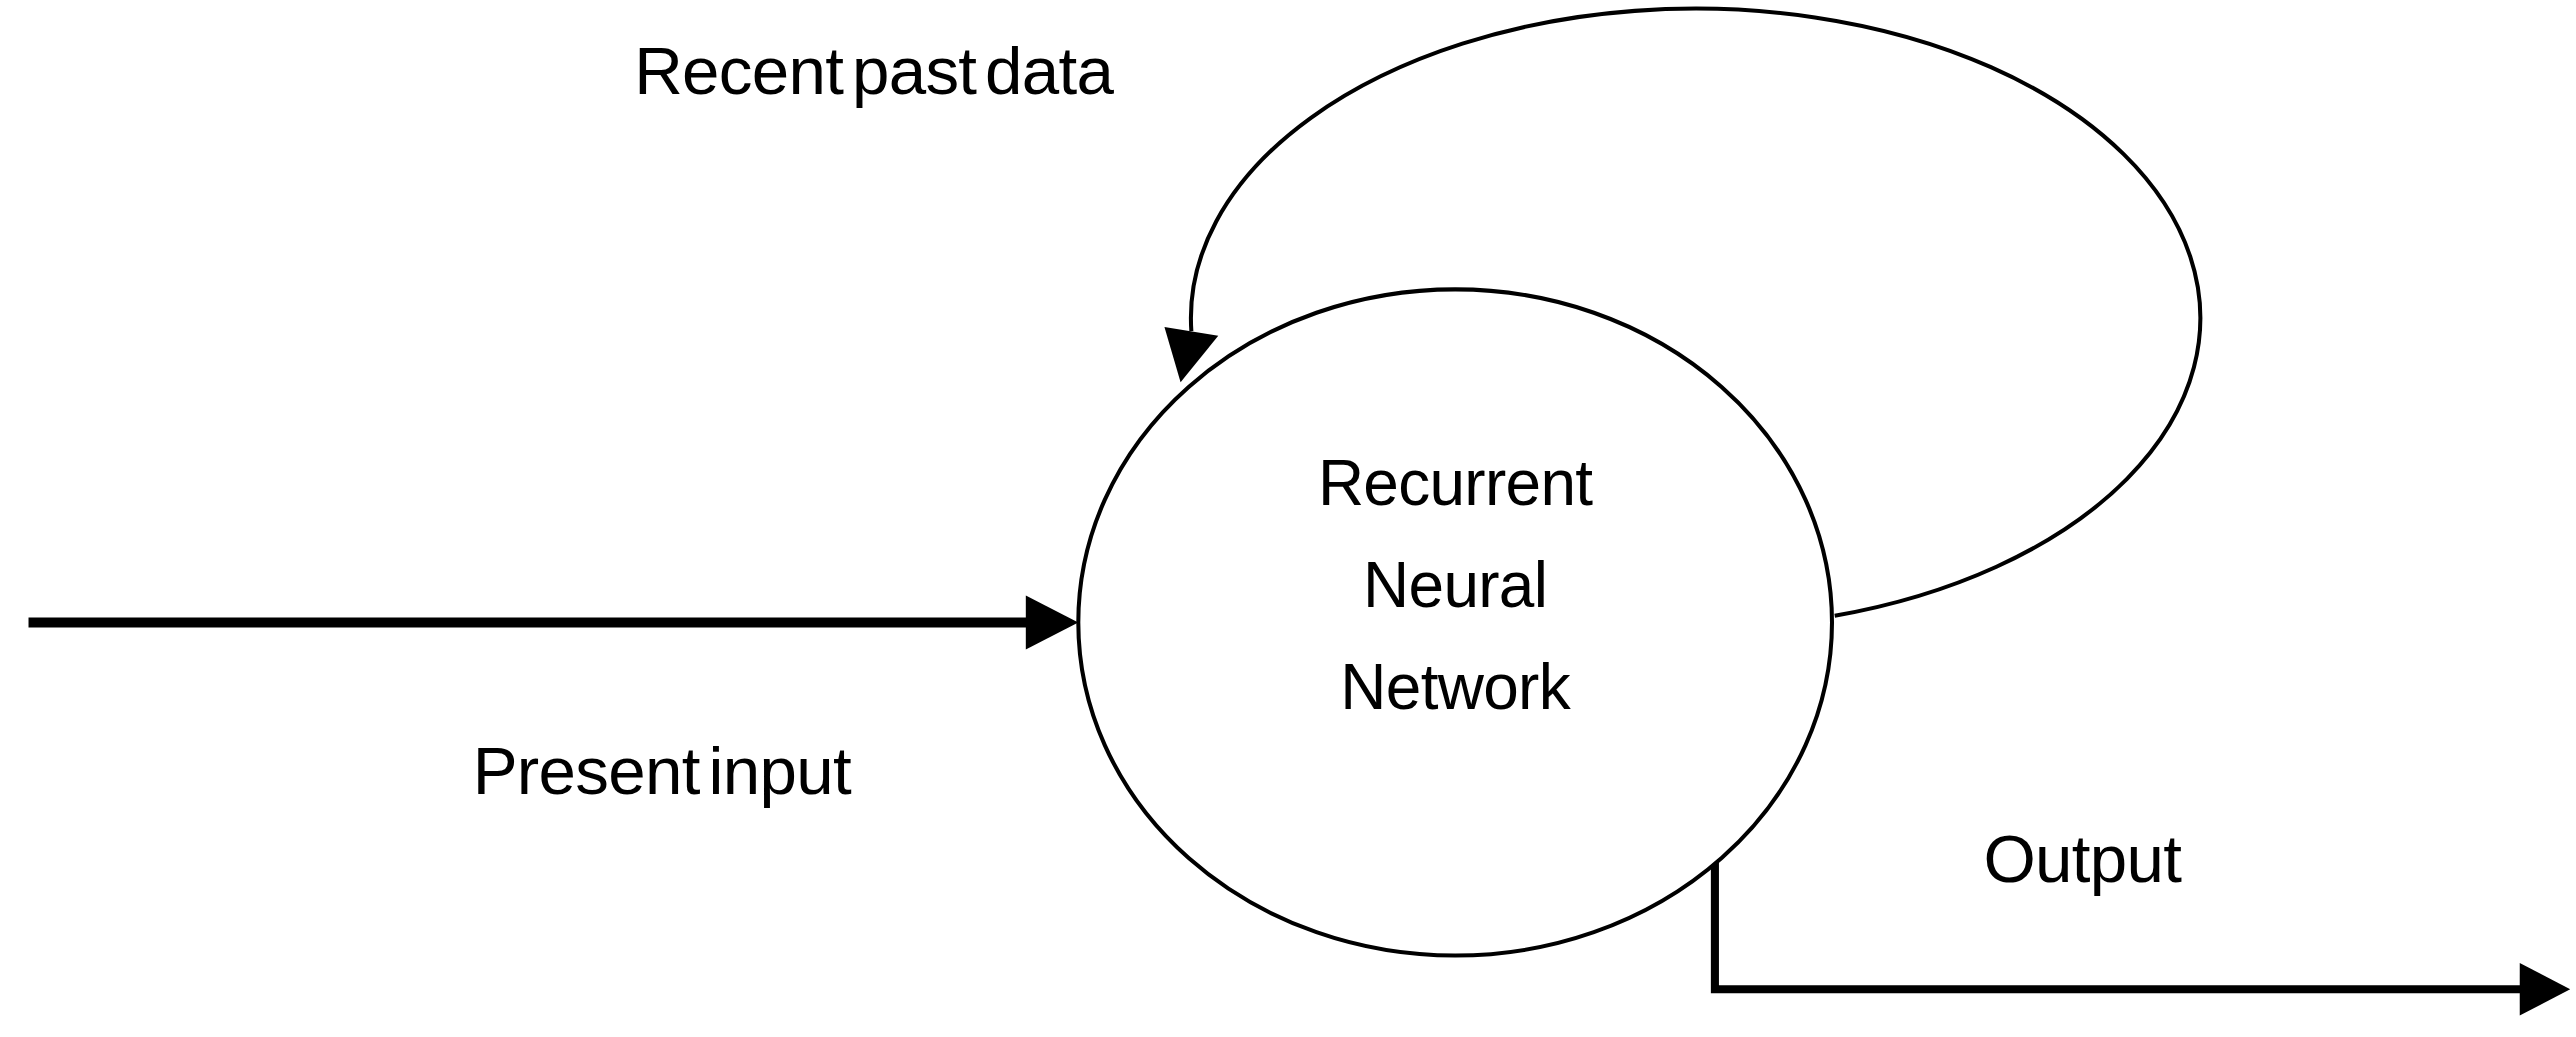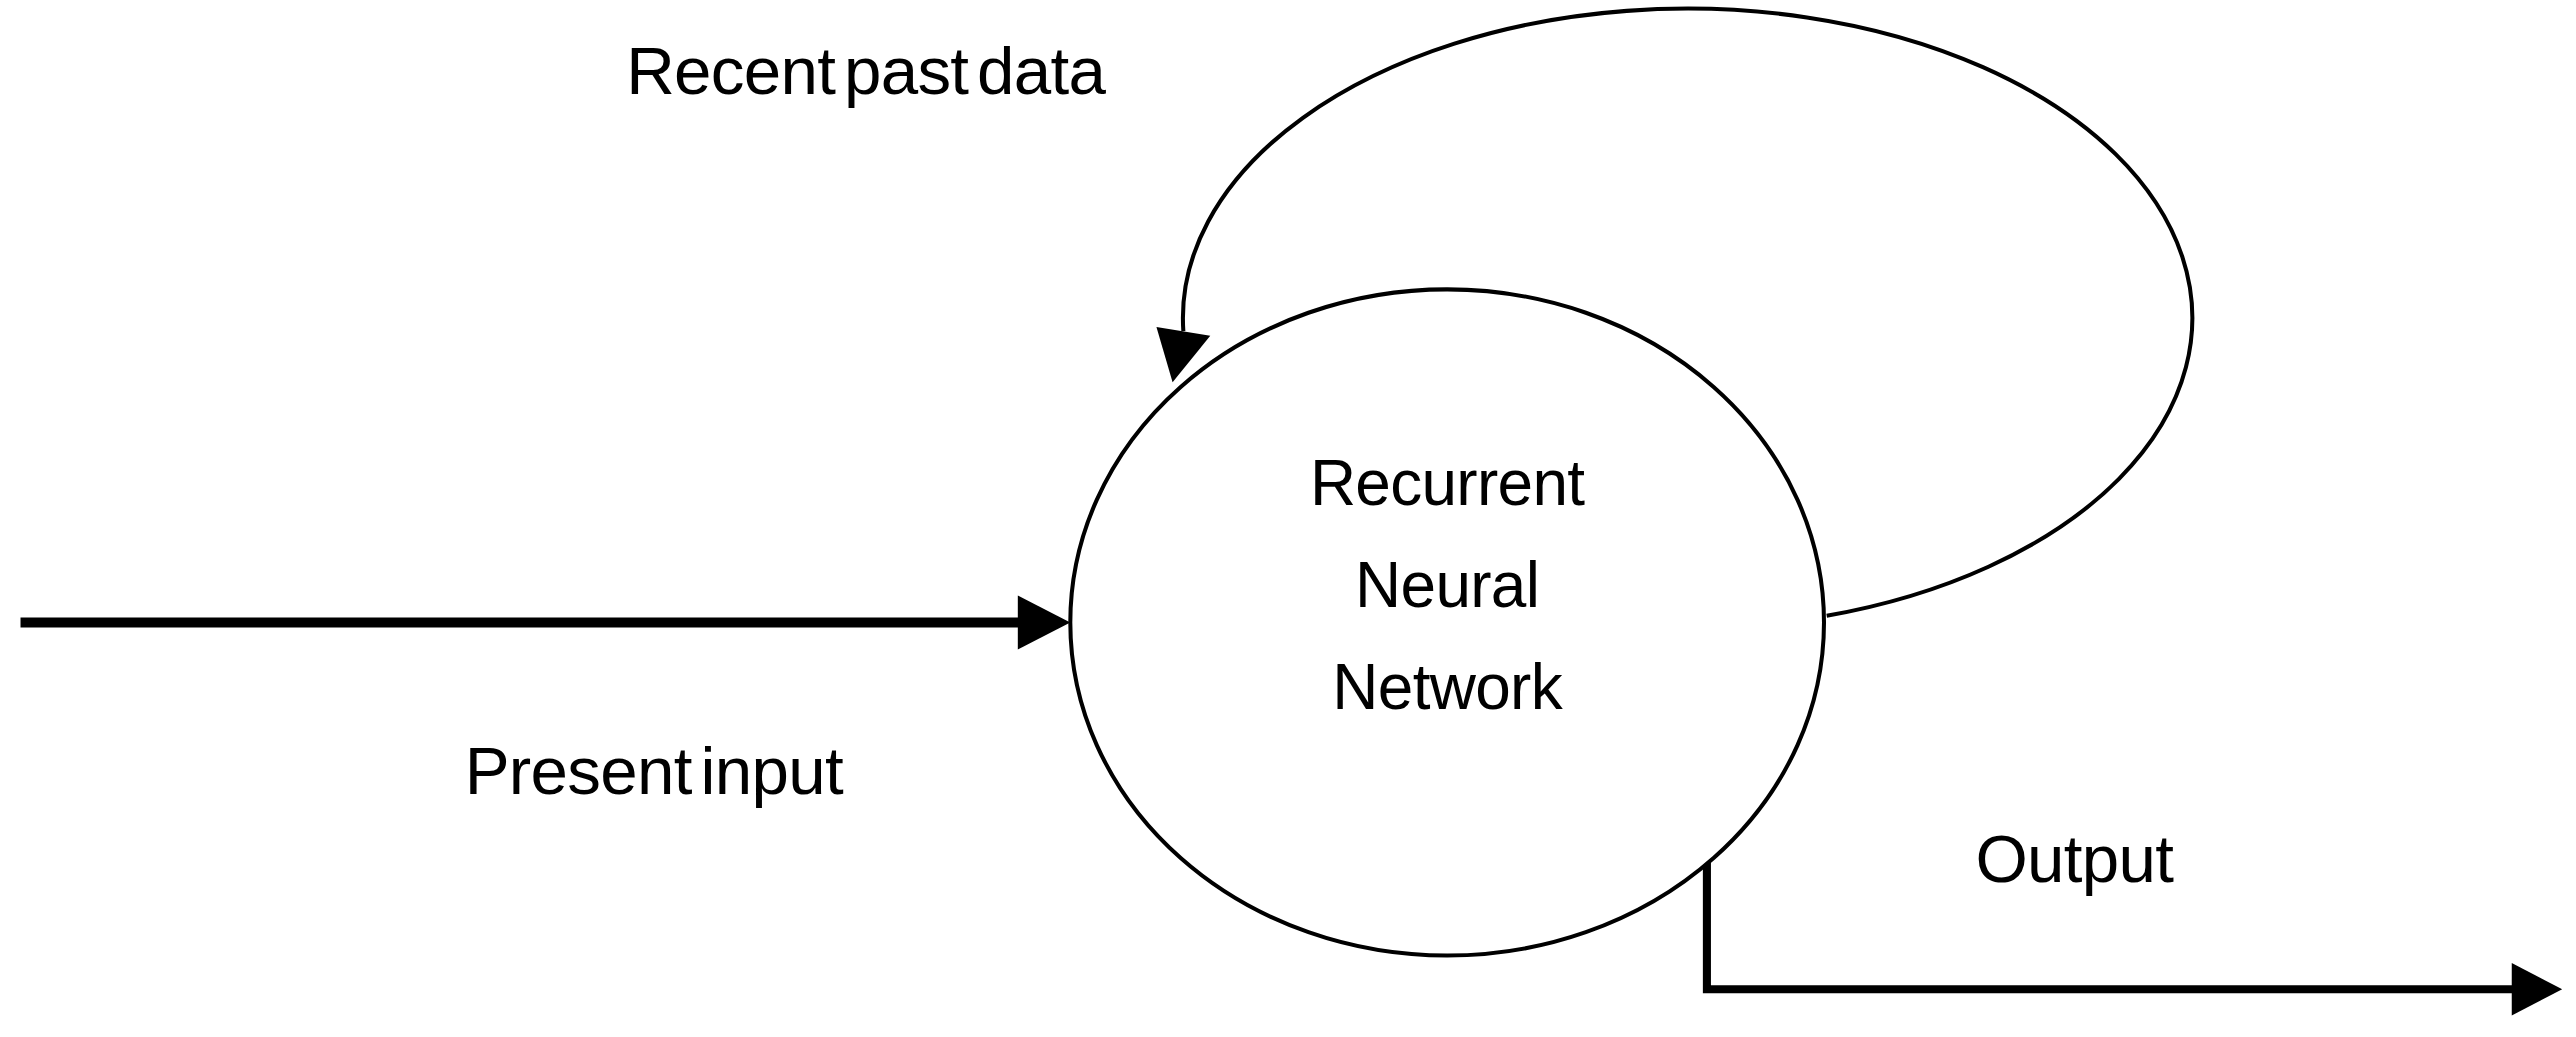--- a/index.html
+++ b/index.html
@@ -7,20 +7,21 @@
     padding: 0;
     background: #ffffff;
     width: 2576px;
     height: 1037px;
     overflow: hidden;
   }
   .diagram-canvas {
     width: 2368px;
     height: 1037px;
     background: #ffffff;
+    padding-left: 8px;
   }
   svg { display: block; }
   .label-text {
     font-family: "Liberation Sans", sans-serif;
     font-size: 100px;
     fill: #000000;
     letter-spacing: -1px;
     word-spacing: -14px;
   }
   .node-text {

